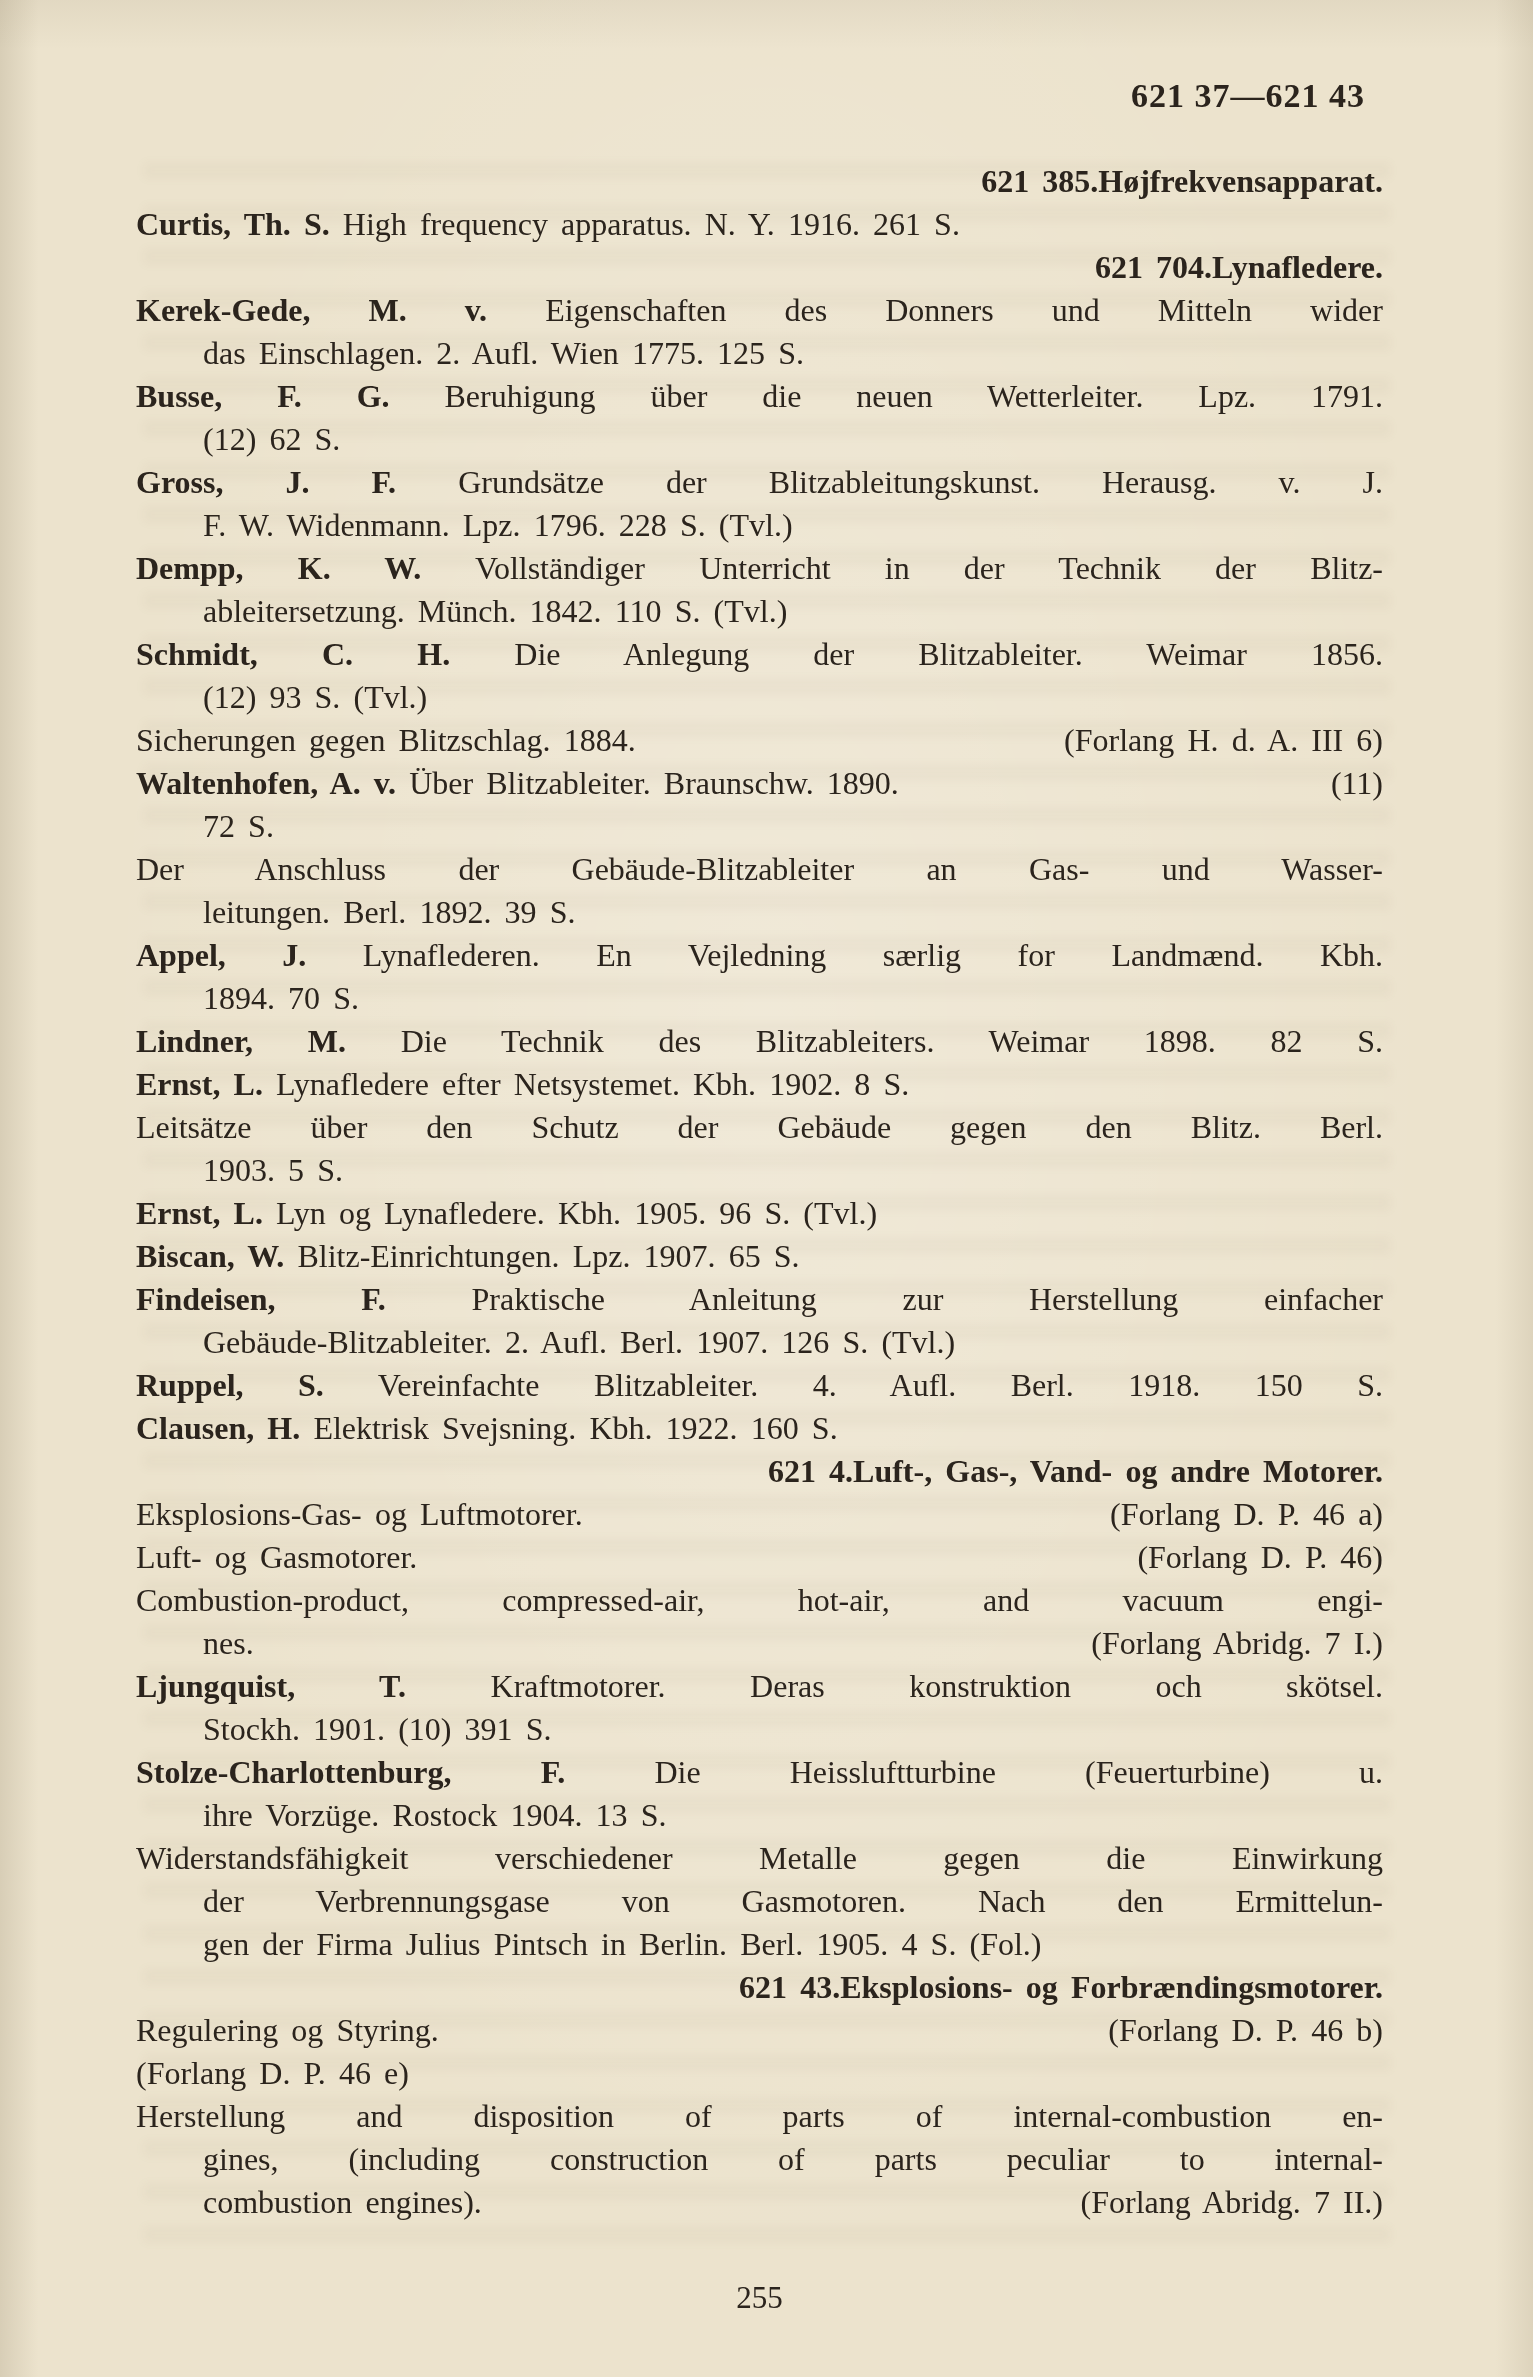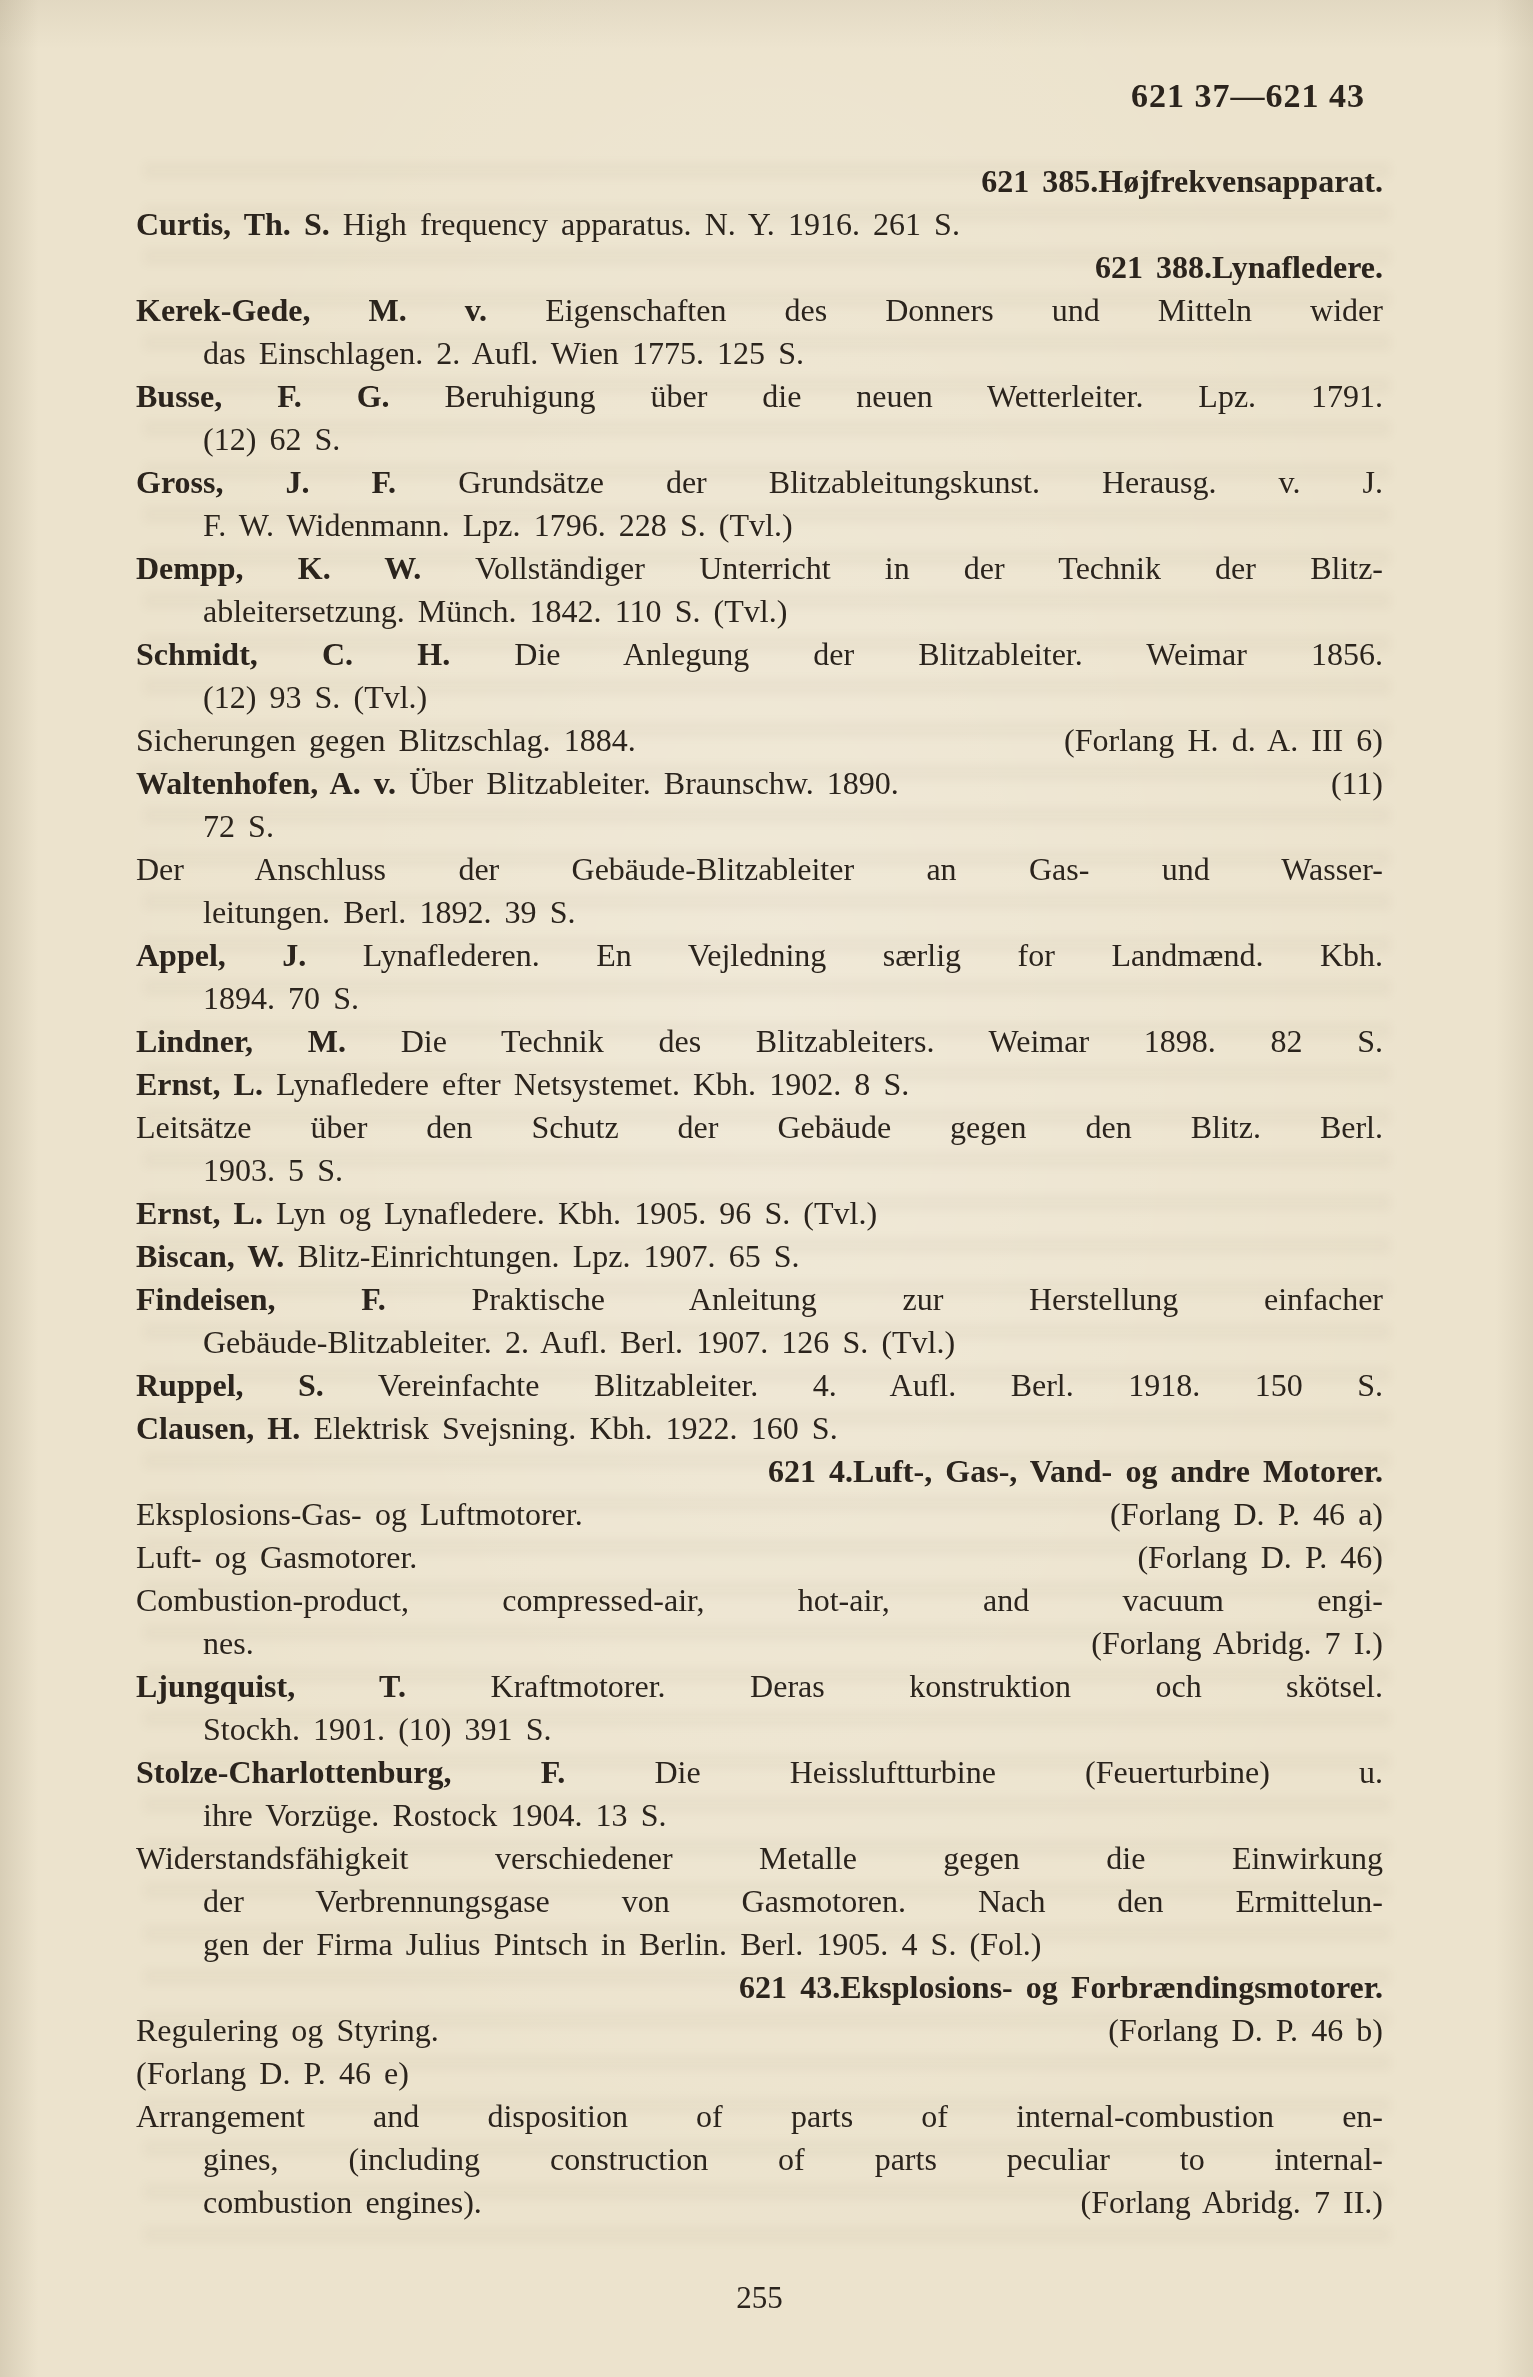--- a/index.html
+++ b/index.html
@@ -88,21 +88,21 @@
 
 <div class="running-head">621 37—621 43</div>
 
 <div class="text-block" id="text-lines">
     <div class="line section">
       <span class="left"><b>621 385.</b></span>
       <span class="right">Højfrekvensapparat.</span>
     </div>
     <div class="line"><span class="left"><b>Curtis, Th. S.</b> High frequency apparatus. N. Y. 1916. 261 S.</span></div>
     <div class="line section">
-      <span class="left"><b>621 388.</b></span>
+      <span class="left"><b>621 704.</b></span>
       <span class="right">Lynafledere.</span>
     </div>
     <div class="line fill"><span class="left"><b>Kerek-Gede, M. v.</b> Eigenschaften des Donners und Mitteln wider</span></div>
     <div class="line indent"><span class="left">das Einschlagen. 2. Aufl. Wien 1775. 125 S.</span></div>
     <div class="line fill"><span class="left"><b>Busse, F. G.</b> Beruhigung über die neuen Wetterleiter. Lpz. 1791.</span></div>
     <div class="line indent"><span class="left">(12) 62 S.</span></div>
     <div class="line fill"><span class="left"><b>Gross, J. F.</b> Grundsätze der Blitzableitungskunst. Herausg. v. J.</span></div>
     <div class="line indent"><span class="left">F. W. Widenmann. Lpz. 1796. 228 S. (Tvl.)</span></div>
     <div class="line fill"><span class="left"><b>Dempp, K. W.</b> Vollständiger Unterricht in der Technik der Blitz-</span></div>
     <div class="line indent"><span class="left">ableitersetzung. Münch. 1842. 110 S. (Tvl.)</span></div>
@@ -159,21 +159,21 @@
       <span class="left"><b>621 43.</b></span>
       <span class="right">Eksplosions- og Forbrændingsmotorer.</span>
     </div>
     <div class="line split">
       <span class="left">Regulering og Styring.</span>
       <span class="right">(Forlang D. P. 46 b)</span>
     </div>
     <div class="line split">
       <span class="right">(Forlang D. P. 46 e)</span>
     </div>
-    <div class="line fill"><span class="left">Arrangement and disposition of parts of internal-combustion en-</span></div>
+    <div class="line fill"><span class="left">Herstellung and disposition of parts of internal-combustion en-</span></div>
     <div class="line indent fill"><span class="left">gines, (including construction of parts peculiar to internal-</span></div>
     <div class="line indent split">
       <span class="left">combustion engines).</span>
       <span class="right">(Forlang Abridg. 7 II.)</span>
     </div>
   </div>
 
 <div class="page-number">255</div>
 
 

